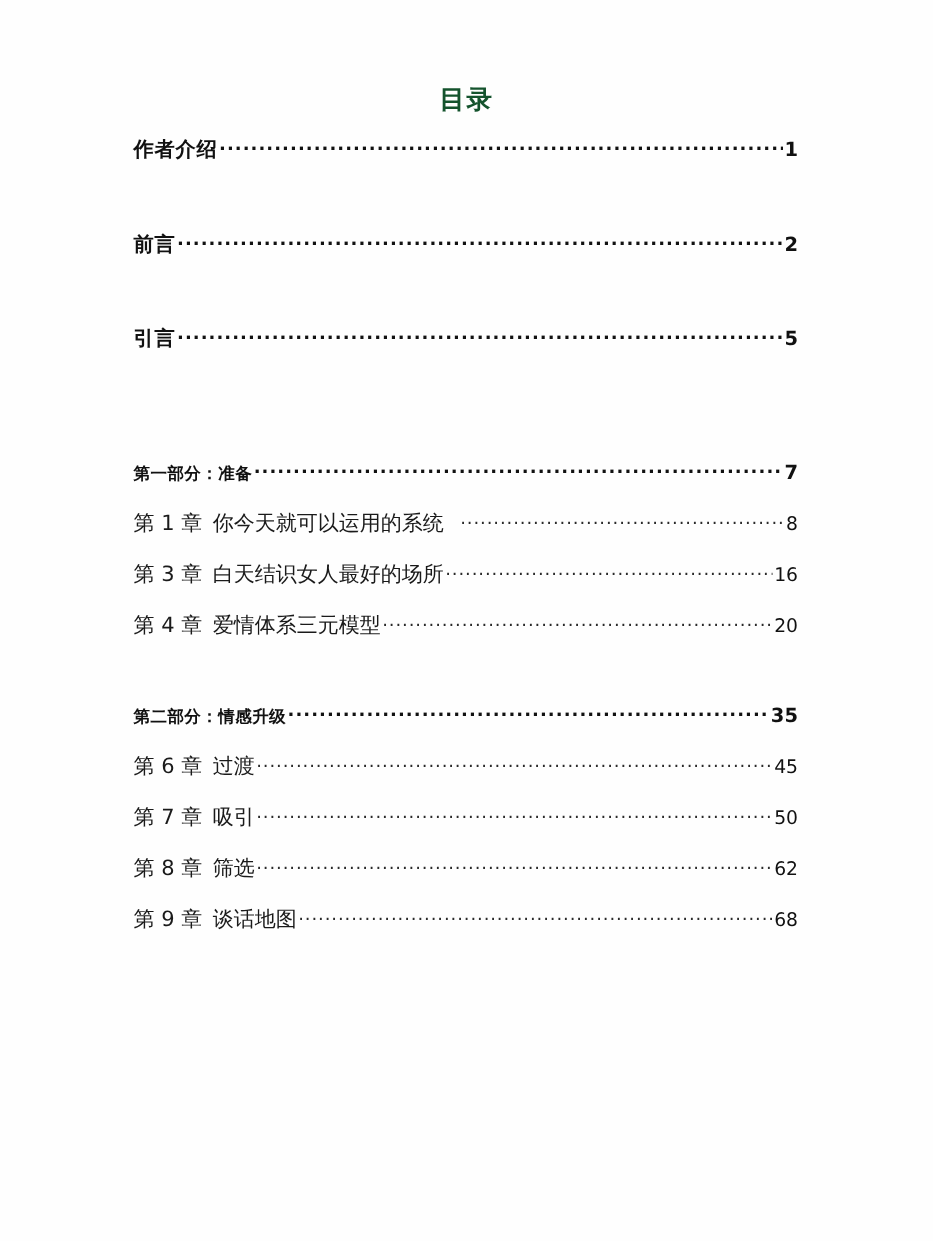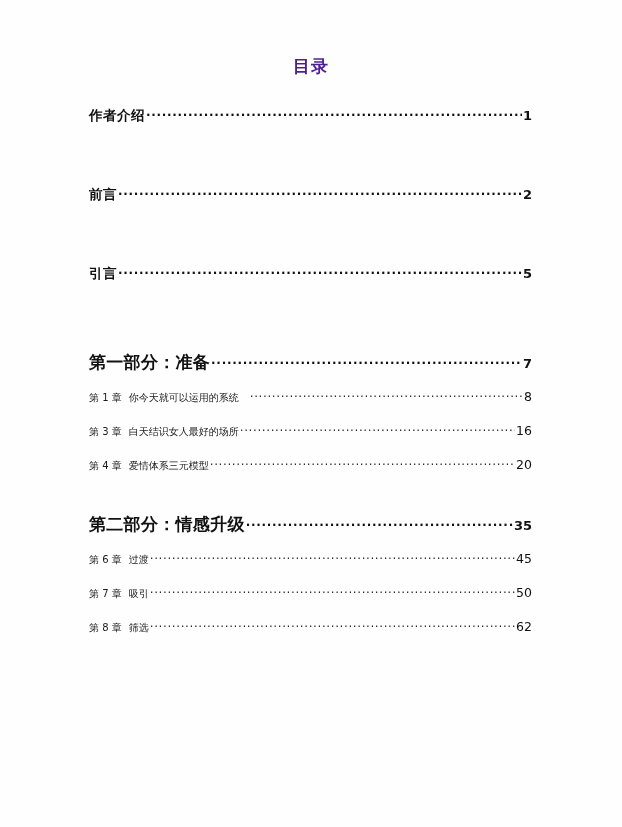--- a/index.html
+++ b/index.html
@@ -24,61 +24,60 @@
   }
   .toc-title {
     position: absolute;
     top: 55px;
     left: 0;
     width: 622px;
     text-align: center;
     font-size: 17px;
     font-weight: bold;
     letter-spacing: 1px;
-    color: #4c1d95;
+    color: #14532d;
   }
   .entries {
     position: absolute;
     top: 88px;
     left: 89px;
     width: 443px;
   }
   .row {
     display: flex;
     align-items: baseline;
     width: 100%;
     white-space: nowrap;
   }
   
   .row.front {
     height: 63px;
-    margin-top: 16px;
   }
   .row.front .label {
     font-size: 13.5px;
     font-weight: bold;
     letter-spacing: 0.5px;
     color: #111111;
   }
   
   .row.part {
     height: 34px;
   }
   .row.part .label {
-    font-size: 17px;
+    font-size: 11px;
     font-weight: bold;
     letter-spacing: 0.3px;
     color: #111111;
   }
   
   .row.chapter {
     height: 34px;
   }
   .row.chapter .label {
-    font-size: 10px;
+    font-size: 14px;
     font-weight: normal;
     color: #1a1a1a;
   }
   .chapter-no {
     display: inline-block;
     margin-right: 7px;
   }
   .leader {
     flex: 1 1 auto;
     min-width: 8px;
@@ -195,18 +194,23 @@
       <span class="leader"></span>
       <span class="pageno">50</span>
     </div>
 
     <div class="row chapter">
       <span class="label"><span class="chapter-no">第 8 章</span><span>筛选</span></span>
       <span class="leader"></span>
       <span class="pageno">62</span>
     </div>
 
+    <div class="row chapter">
+      <span class="label"><span class="chapter-no">第 9 章</span><span>谈话地图</span></span>
+      <span class="leader"></span>
+      <span class="pageno">68</span>
+    </div>
 
 
     <div class="spacer-part-before"></div>
 
   </div>
 </div>
 
 </body></html>

